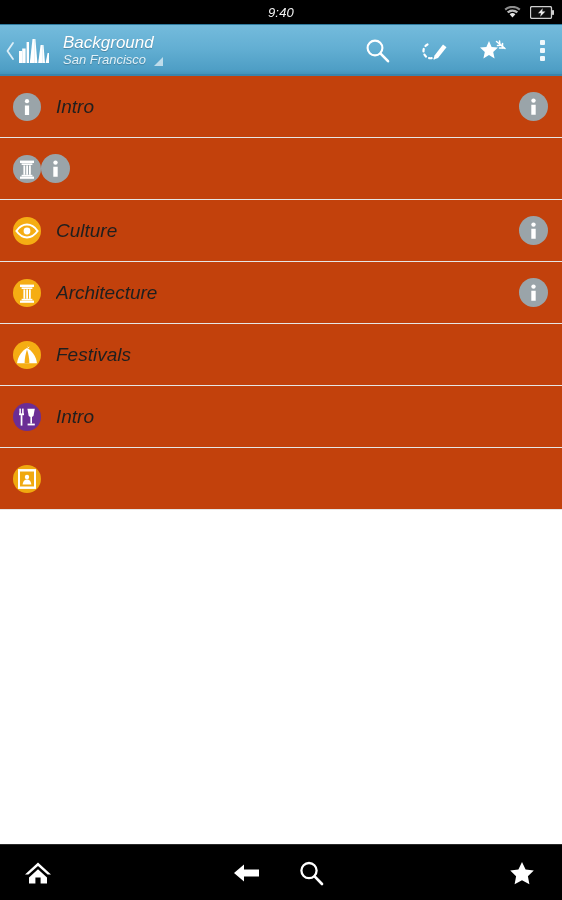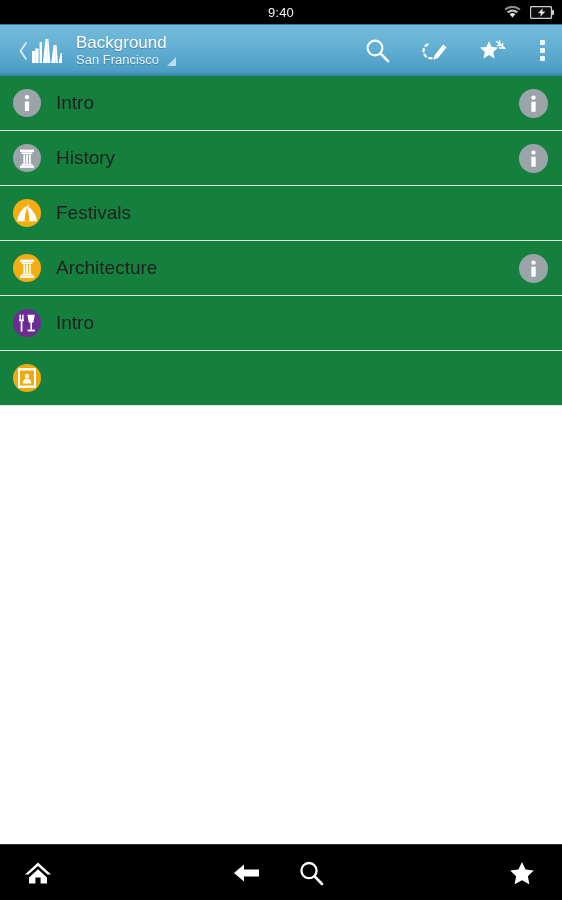--- a/index.html
+++ b/index.html
@@ -2,21 +2,21 @@
 <html><head>
 <meta charset="utf-8">
 <style>
   * { margin:0; padding:0; box-sizing:border-box; }
   html,body {
     width:562px; height:900px;
     background:#ffffff;
     font-family:"Liberation Sans", sans-serif;
     overflow:hidden;
   }
-  #screen { position:relative; width:562px; height:900px; background:#fff; }
+  #screen { position:relative; width:562px; height:900px; background:#fff;font-style:italic; }
 
   
   .statusbar{
     height:24px; background:#000; color:#e9e9e9;
     display:flex; align-items:center; justify-content:center;
     position:relative;
   }
   .statusbar .clock{
     font-size:13px; letter-spacing:.2px; color:#f2f2f2;
     font-family:"Liberation Sans", sans-serif;
@@ -27,21 +27,20 @@
   }
   .wifi-icon svg, .battery-icon svg{ display:block; }
 
   
   .appbar{
     height:52px;
     background:linear-gradient(to bottom,#74bbdc 0%,#63afd3 45%,#4e9ec5 88%,#3f8fb4 100%);
     border-top:1px solid #2f7b9f;
     display:flex; align-items:center;
     position:relative;
-    padding-left:13px;
   }
   .appbar:after{
     content:""; position:absolute; left:0; right:0; bottom:0; height:2px;
     background:#3a85ab;
   }
   .up-caret{
     width:12px; margin-left:4px; display:flex; align-items:center; justify-content:center;
     color:#dff0f8;
   }
   .up-caret svg{ display:block; }
@@ -74,24 +73,24 @@
     color:#fff;
   }
   .action.overflow{ width:40px; }
   .action svg{ display:block; }
   .dots{ display:flex; flex-direction:column; gap:3px; align-items:center; }
   .dots i{ display:block; width:5px; height:5px; background:#f0f8fc; border-radius:1px; }
 
   
   .list{ background:#fff; }
   .row{
-    height:55px; display:flex; align-items:center;
+    height:62px; display:flex; align-items:center;
     border-bottom:1px solid #e6e6e6;
     padding-left:13px; padding-right:14px;
-    background:#15803d;
+    background:#c2410c;
   }
   .row-badge{
     width:28px; height:28px; border-radius:50%;
     display:flex; align-items:center; justify-content:center;
     flex:0 0 28px;
   }
   .row-badge svg{ display:block; }
   .row-label{
     margin-left:15px; flex:1;
     font-size:19px; color:#1f1f1f; line-height:22px;
@@ -250,41 +249,41 @@
           <svg width="28" height="28" viewBox="0 0 28 28">
             <rect x="7" y="5.6" width="14" height="2.4" fill="#fff"></rect>
             <rect x="8.6" y="8.4" width="10.8" height="1.6" fill="#fff"></rect>
             <rect x="10.4" y="10.4" width="1.8" height="9.4" fill="#fff"></rect>
             <rect x="13.2" y="10.4" width="1.8" height="9.4" fill="#fff"></rect>
             <rect x="16" y="10.4" width="1.8" height="9.4" fill="#fff"></rect>
             <rect x="8.6" y="19.8" width="10.8" height="1.6" fill="#fff"></rect>
             <rect x="7" y="21.6" width="14" height="2.2" fill="#fff"></rect>
           </svg>
         </span>
-        <span class="row-label">History</span>
         <span class="row-info">
           <svg width="29" height="29" viewBox="0 0 29 29">
             <circle cx="14.5" cy="8.6" r="2.2" fill="#fff"></circle>
             <path d="M12.3 12.8 h4.4 v10 h-4.4 z" fill="#fff"></path>
           </svg>
         </span>
       </div>
 
-
       <div class="row">
         <span class="row-badge" style="background:#f5ad13">
           <svg width="28" height="28" viewBox="0 0 28 28">
-            <path d="M14 4.2 L14.6 6.4 L16.8 5.6 L15.4 7.4 Z" fill="#fff"></path>
-            <path d="M14 7 C9.4 9.4 5 15 4 22.2 L24 22.2 C23 15 18.6 9.4 14 7 Z" fill="#fff"></path>
-            <path d="M14 8.4 C12.6 12.6 11.6 17.6 11.6 22.2 L16.4 22.2 C16.4 17.6 15.4 12.6 14 8.4 Z" fill="#f5ad13"></path>
-          </svg>
-        </span>
-        <span class="row-label">Festivals</span>
-        <span class="row-info hidden">
-          <svg width="29" height="29" viewBox="0 0 29 29"></svg>
+            <path d="M3.4 14 C7 9 11 7.6 14 7.6 C17 7.6 21 9 24.6 14 C21 19 17 20.4 14 20.4 C11 20.4 7 19 3.4 14 Z" fill="none" stroke="#fff" stroke-width="2"></path>
+            <circle cx="14" cy="14" r="3.4" fill="#fff"></circle>
+          </svg>
+        </span>
+        <span class="row-label">Culture</span>
+        <span class="row-info">
+          <svg width="29" height="29" viewBox="0 0 29 29">
+            <circle cx="14.5" cy="8.6" r="2.2" fill="#fff"></circle>
+            <path d="M12.3 12.8 h4.4 v10 h-4.4 z" fill="#fff"></path>
+          </svg>
         </span>
       </div>
 
       <div class="row">
         <span class="row-badge" style="background:#f5ad13">
           <svg width="28" height="28" viewBox="0 0 28 28">
             <rect x="7" y="5.6" width="14" height="2.4" fill="#fff"></rect>
             <rect x="8.6" y="8.4" width="10.8" height="1.6" fill="#fff"></rect>
             <rect x="10.4" y="10.4" width="1.8" height="9.4" fill="#fff"></rect>
             <rect x="13.2" y="10.4" width="1.8" height="9.4" fill="#fff"></rect>
@@ -292,20 +291,34 @@
             <rect x="8.6" y="19.8" width="10.8" height="1.6" fill="#fff"></rect>
             <rect x="7" y="21.6" width="14" height="2.2" fill="#fff"></rect>
           </svg>
         </span>
         <span class="row-label">Architecture</span>
         <span class="row-info">
           <svg width="29" height="29" viewBox="0 0 29 29">
             <circle cx="14.5" cy="8.6" r="2.2" fill="#fff"></circle>
             <path d="M12.3 12.8 h4.4 v10 h-4.4 z" fill="#fff"></path>
           </svg>
+        </span>
+      </div>
+
+      <div class="row">
+        <span class="row-badge" style="background:#f5ad13">
+          <svg width="28" height="28" viewBox="0 0 28 28">
+            <path d="M14 4.2 L14.6 6.4 L16.8 5.6 L15.4 7.4 Z" fill="#fff"></path>
+            <path d="M14 7 C9.4 9.4 5 15 4 22.2 L24 22.2 C23 15 18.6 9.4 14 7 Z" fill="#fff"></path>
+            <path d="M14 8.4 C12.6 12.6 11.6 17.6 11.6 22.2 L16.4 22.2 C16.4 17.6 15.4 12.6 14 8.4 Z" fill="#f5ad13"></path>
+          </svg>
+        </span>
+        <span class="row-label">Festivals</span>
+        <span class="row-info hidden">
+          <svg width="29" height="29" viewBox="0 0 29 29"></svg>
         </span>
       </div>
 
       <div class="row">
         <span class="row-badge" style="background:#6b2d95">
           <svg width="28" height="28" viewBox="0 0 28 28">
             <g fill="#fff">
               <rect x="6.4" y="5.6" width="1.5" height="5.4"></rect>
               <rect x="9.1" y="5.6" width="1.5" height="5.4"></rect>
               <path d="M6 10.4 h5 v1.8 h-5 z"></path>

